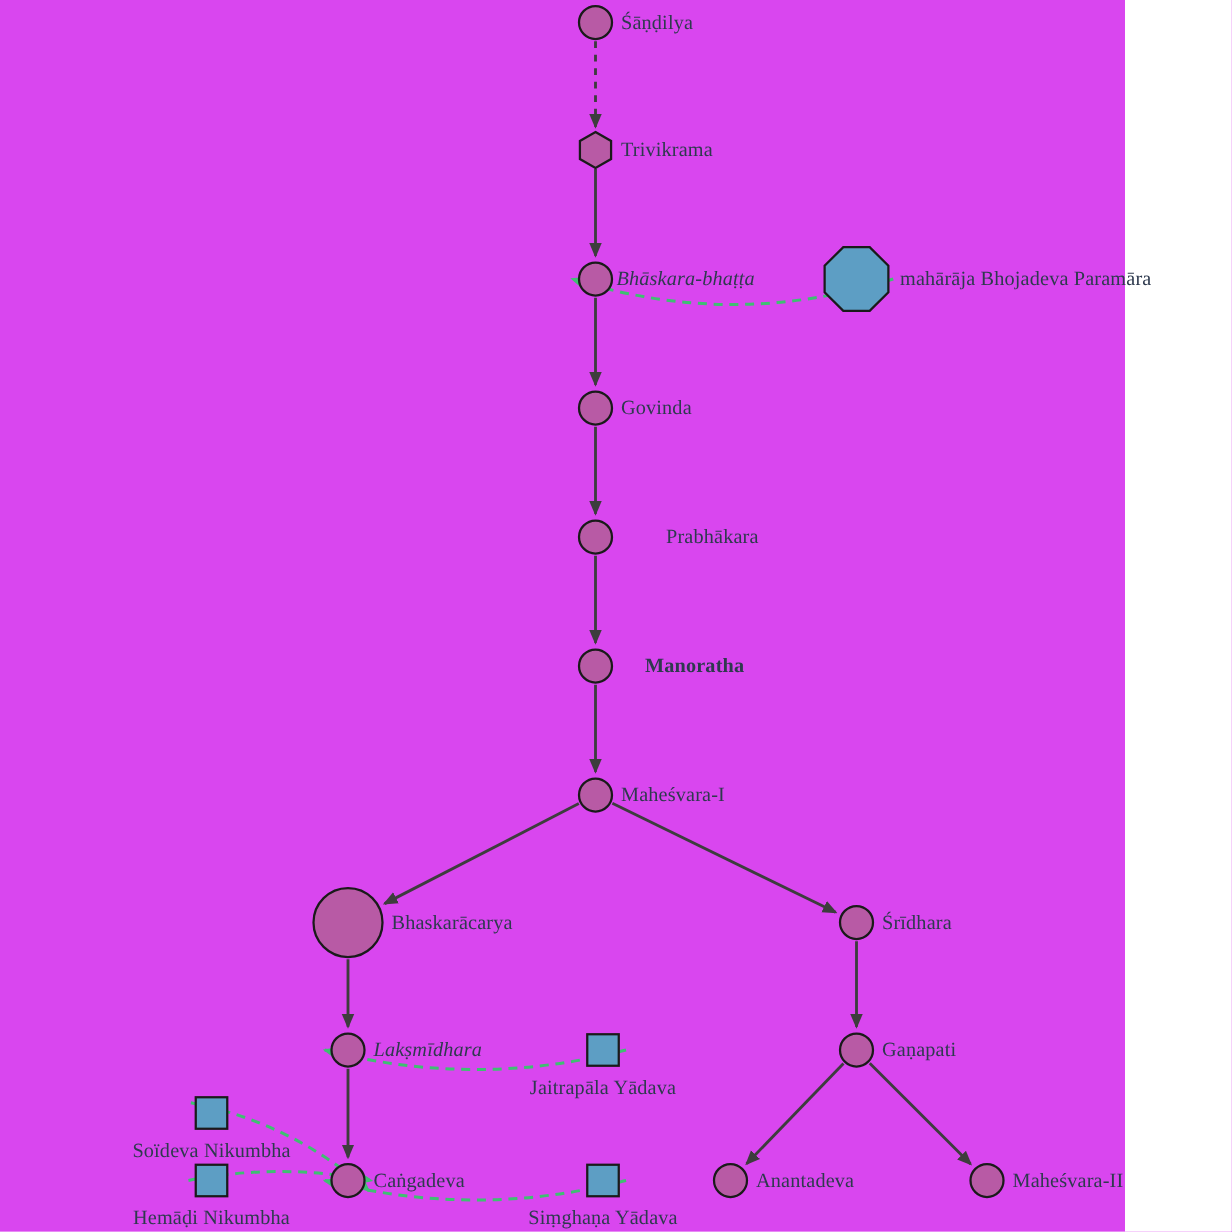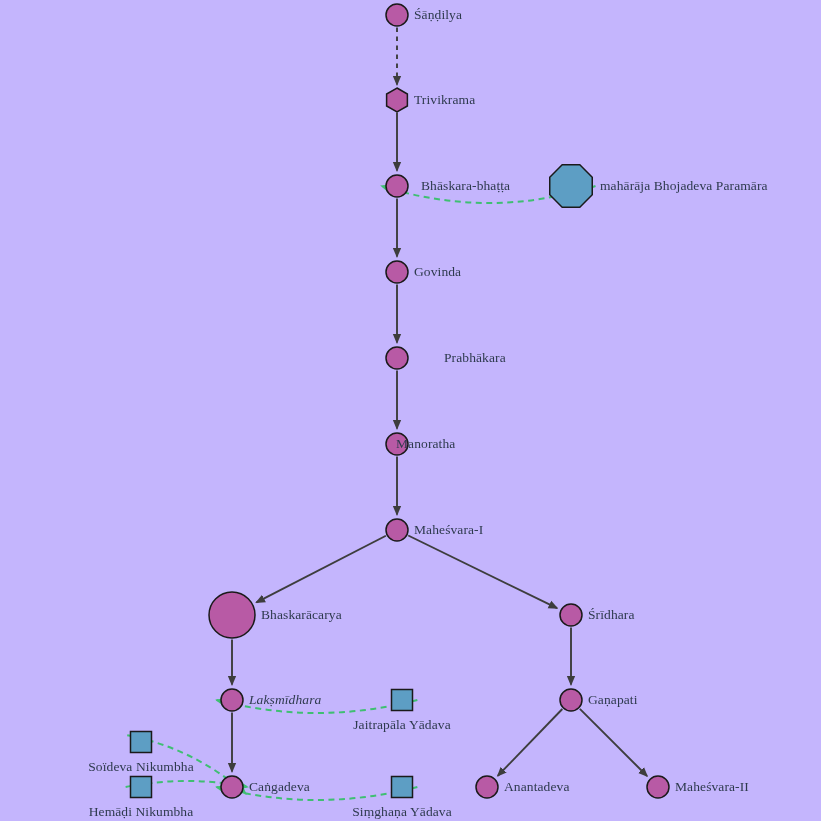--- a/index.html
+++ b/index.html
@@ -9,23 +9,23 @@
     background: #ffffff;
   }
   body {
     width: 821px;
     height: 821px;
     font-family: "Liberation Serif", "DejaVu Serif", serif;
     overflow: hidden;
   }
   #diagram-root {
     position: relative;
-    width: 821px;
+    width: 750px;
     height: 821px;
-    background: #c4b5fd;
+    background: #d946ef;
   }
   #graph-svg {
     position: absolute;
     top: 0;
     left: 0;
     width: 821px;
     height: 821px;
   }
   .node-label {
     position: absolute;
@@ -94,24 +94,24 @@
         <polygon points="562.20,164.75 579.80,164.75 592.25,177.20 592.25,194.80 579.80,207.25 562.20,207.25 549.75,194.80 549.75,177.20" fill="#5d9ec4" stroke="#1a1a1a" stroke-width="1.5"></polygon>
         <rect x="391.5" y="689.5" width="21" height="21" fill="#5d9ec4" stroke="#1a1a1a" stroke-width="1.5"></rect>
         <rect x="130.5" y="731.5" width="21" height="21" fill="#5d9ec4" stroke="#1a1a1a" stroke-width="1.5"></rect>
         <rect x="130.5" y="776.5" width="21" height="21" fill="#5d9ec4" stroke="#1a1a1a" stroke-width="1.5"></rect>
         <rect x="391.5" y="776.5" width="21" height="21" fill="#5d9ec4" stroke="#1a1a1a" stroke-width="1.5"></rect>
       </g>
   </svg>
   <div id="labels-layer">
       <div class="node-label right" style="left: 414px; top: 15px;">Śāṇḍilya</div>
       <div class="node-label right" style="left: 414px; top: 100px;">Trivikrama</div>
-      <div class="node-label right" style="left: 421px; top: 186px;">Bhāskara-bhaṭṭa</div>
+      <div class="node-label right" style="left: 411px; top: 186px; font-style: italic;">Bhāskara-bhaṭṭa</div>
       <div class="node-label right" style="left: 414px; top: 272px;">Govinda</div>
       <div class="node-label right" style="left: 414px; top: 358px; margin-left: 30px;">Prabhākara</div>
-      <div class="node-label right" style="left: 396px; top: 444px;">Manoratha</div>
+      <div class="node-label right" style="left: 430px; top: 444px; font-weight: bold;">Manoratha</div>
       <div class="node-label right" style="left: 414px; top: 530px;">Maheśvara-I</div>
       <div class="node-label right" style="left: 261px; top: 615px;">Bhaskarācarya</div>
       <div class="node-label right" style="left: 588px; top: 615px;">Śrīdhara</div>
       <div class="node-label right" style="left: 249px; top: 700px; font-style: italic;">Lakṣmīdhara</div>
       <div class="node-label right" style="left: 588px; top: 700px;">Gaṇapati</div>
       <div class="node-label right" style="left: 249px; top: 787px;">Caṅgadeva</div>
       <div class="node-label right" style="left: 504px; top: 787px;">Anantadeva</div>
       <div class="node-label right" style="left: 675px; top: 787px;">Maheśvara-II</div>
       <div class="node-label right" style="left: 600px; top: 186px;">mahārāja Bhojadeva Paramāra</div>
       <div class="node-label below" style="left: 402px; top: 717.5px;">Jaitrapāla Yādava</div>

